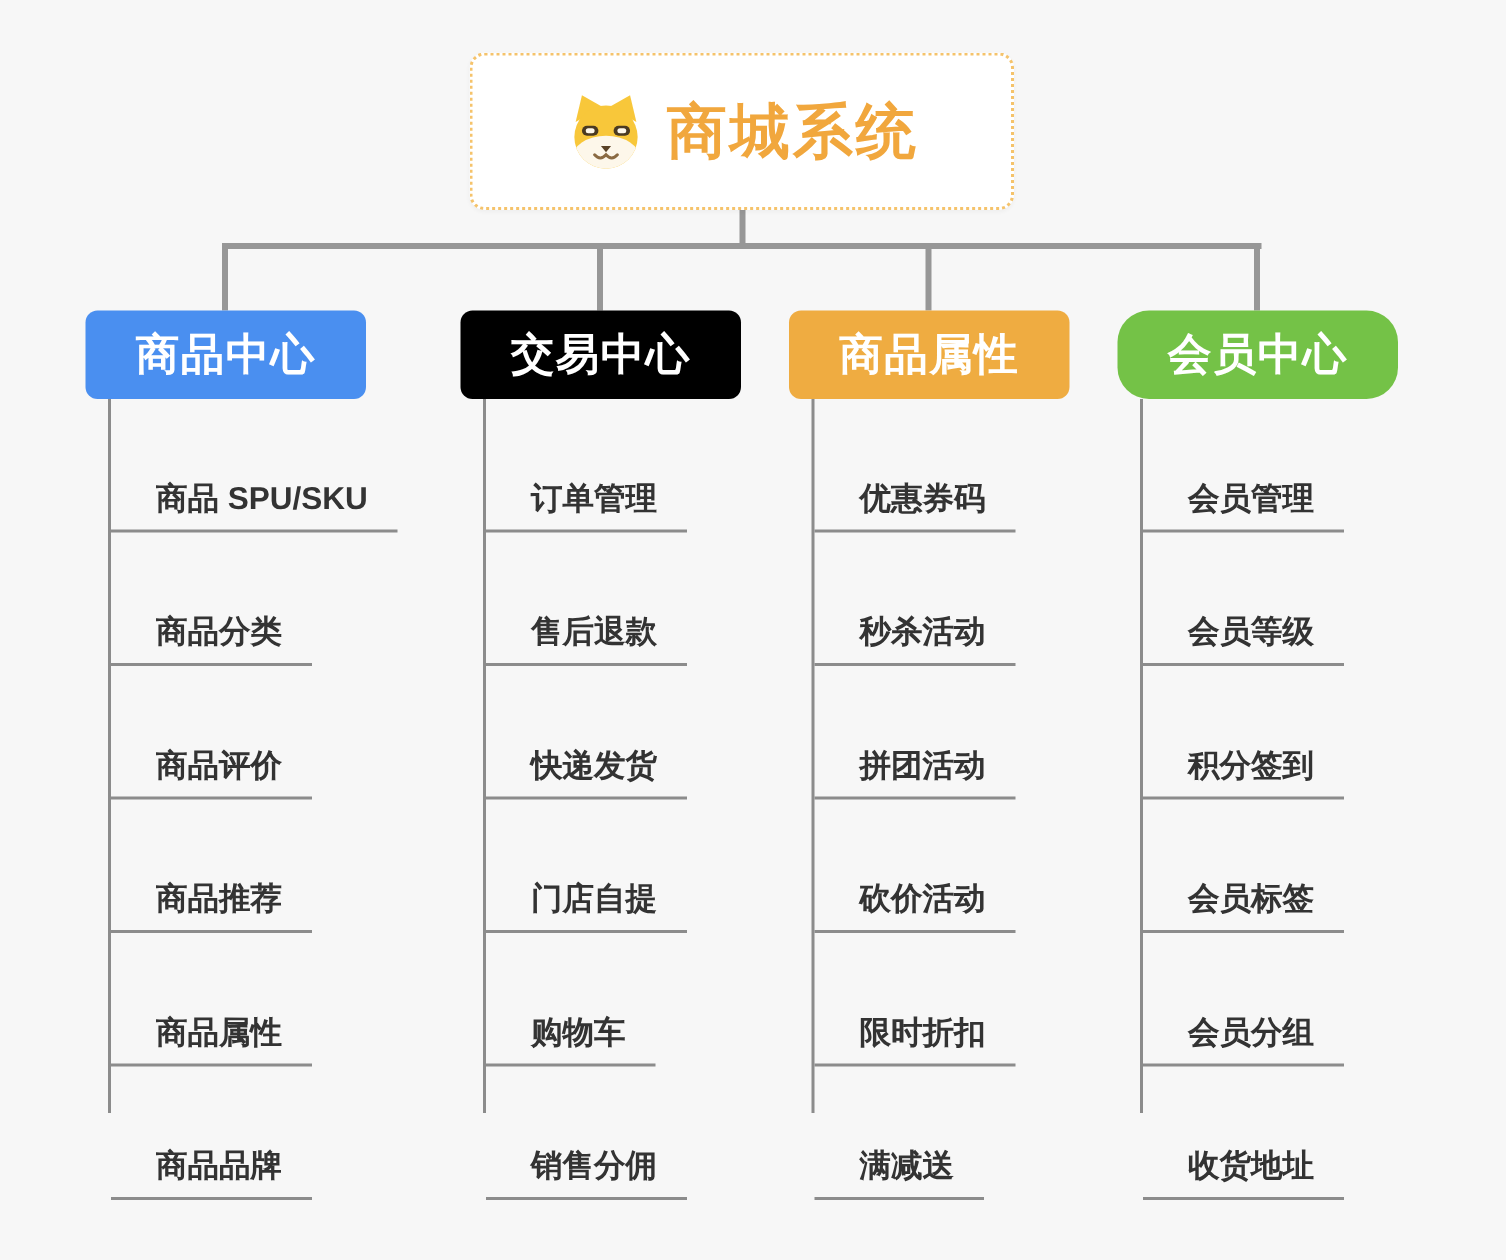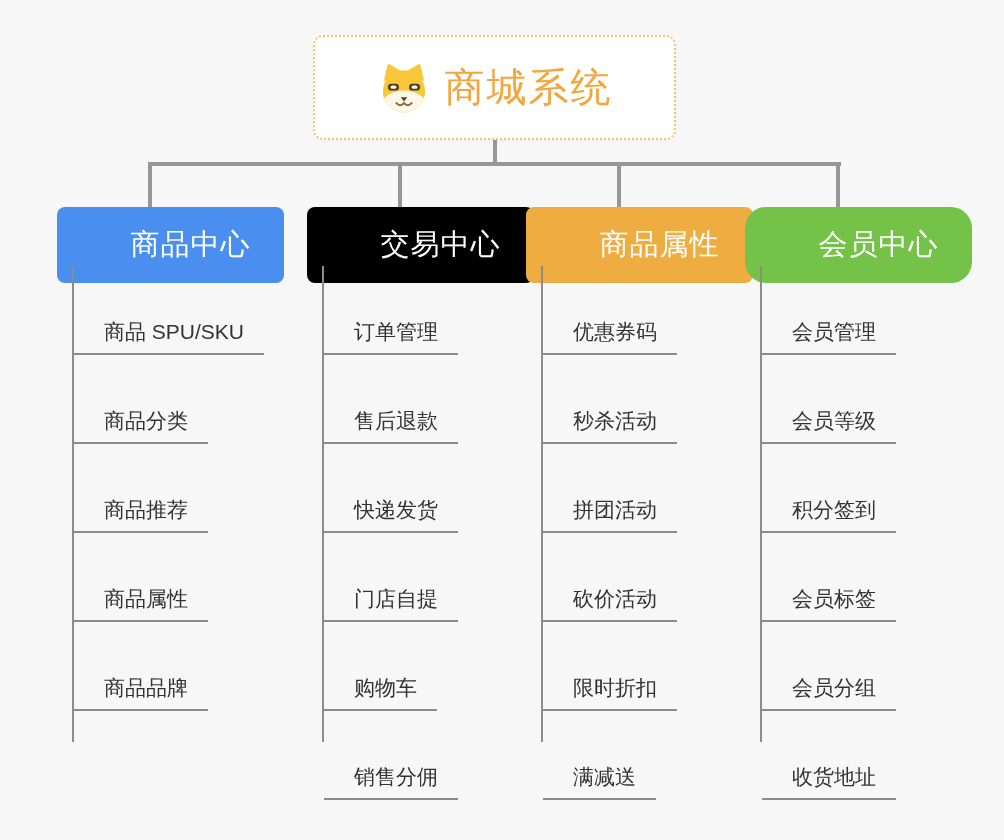--- a/index.html
+++ b/index.html
@@ -2,42 +2,42 @@
 <html><head>
 <meta charset="utf-8">
 <style>
   html,body{margin:0;padding:0;}
   body{
     width:1004px;height:840px;
     background:#f7f7f7;
     font-family:"Liberation Sans","DejaVu Sans",sans-serif;
     position:relative;overflow:hidden;
   }
-  .canvas{position:absolute;inset:0;}
+  .canvas{position:absolute;inset:0;font-weight:bold;}
 
   
   .root-node{
     position:absolute;left:313px;top:35px;width:363px;height:105px;
     background:#ffffff;border:2px dotted #f5c36b;border-radius:10px;
     box-sizing:border-box;
     display:flex;align-items:center;justify-content:center;gap:14px;
     box-shadow:0 1px 3px rgba(0,0,0,0.04);
   }
   .root-title{font-size:40px;color:#f1a73d;letter-spacing:2px;white-space:nowrap;}
   .root-icon{display:flex;align-items:center;}
 
   
   .line{position:absolute;background:#979797;}
 
   
   .branch-box{
-    position:absolute;top:207px;width:187px;height:76px;
+    position:absolute;top:207px;width:187px;height:59px;
     border-radius:8px;
     display:flex;align-items:center;justify-content:center;
-    color:#ffffff;font-size:29px;letter-spacing:1px;white-space:nowrap;padding-left:40px;
+    color:#ffffff;font-size:29px;letter-spacing:1px;white-space:nowrap;
   }
 
   
   .children{
     position:absolute;top:266px;height:476px;
     border-left:2px solid #8c8c8c;
     box-sizing:content-box;
   }
   .leaf-row{height:89px;display:flex;align-items:flex-end;}
   .leaf{
@@ -88,20 +88,23 @@
   <div class="branch-box" style="left: 307px; background: #000000;">交易中心</div>
   <div class="branch-box" style="left: 526px; background: rgb(239, 172, 65);">商品属性</div>
   <div class="branch-box" style="left: 745px; background: rgb(116, 194, 71); border-radius: 21px;">会员中心</div>
 
   <div class="children" style="left:72px;">
     <div class="leaf-row">
         <span class="leaf">商品 SPU/SKU</span>
       </div>
     <div class="leaf-row">
         <span class="leaf">商品分类</span>
+      </div>
+    <div class="leaf-row">
+        <span class="leaf">商品评价</span>
       </div>
     <div class="leaf-row">
         <span class="leaf">商品推荐</span>
       </div>
     <div class="leaf-row">
         <span class="leaf">商品属性</span>
       </div>
     <div class="leaf-row">
         <span class="leaf">商品品牌</span>
       </div>

